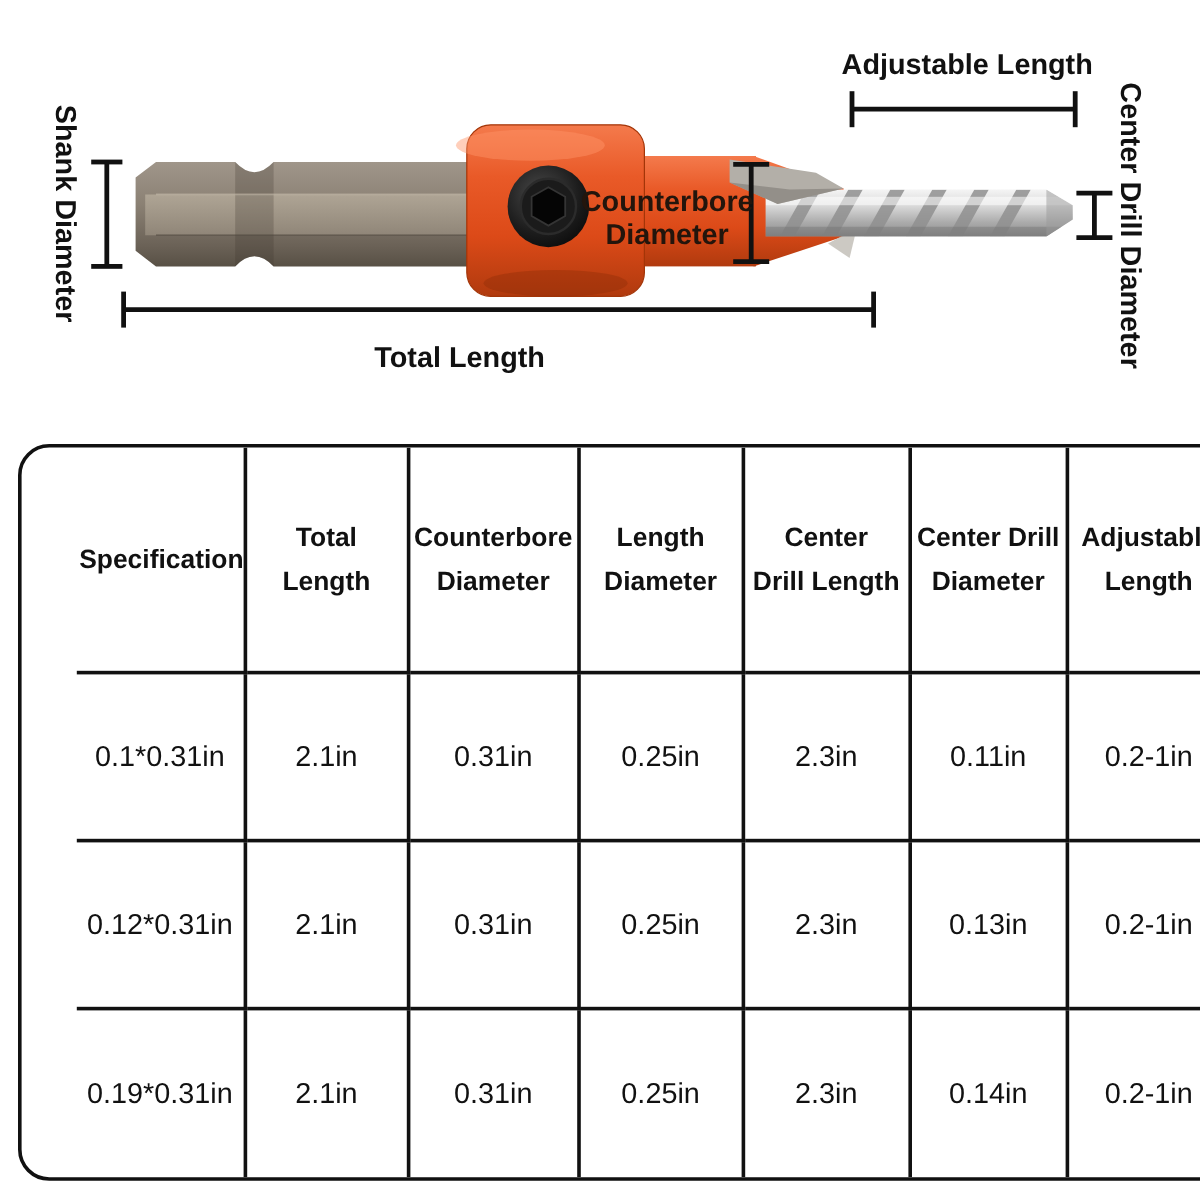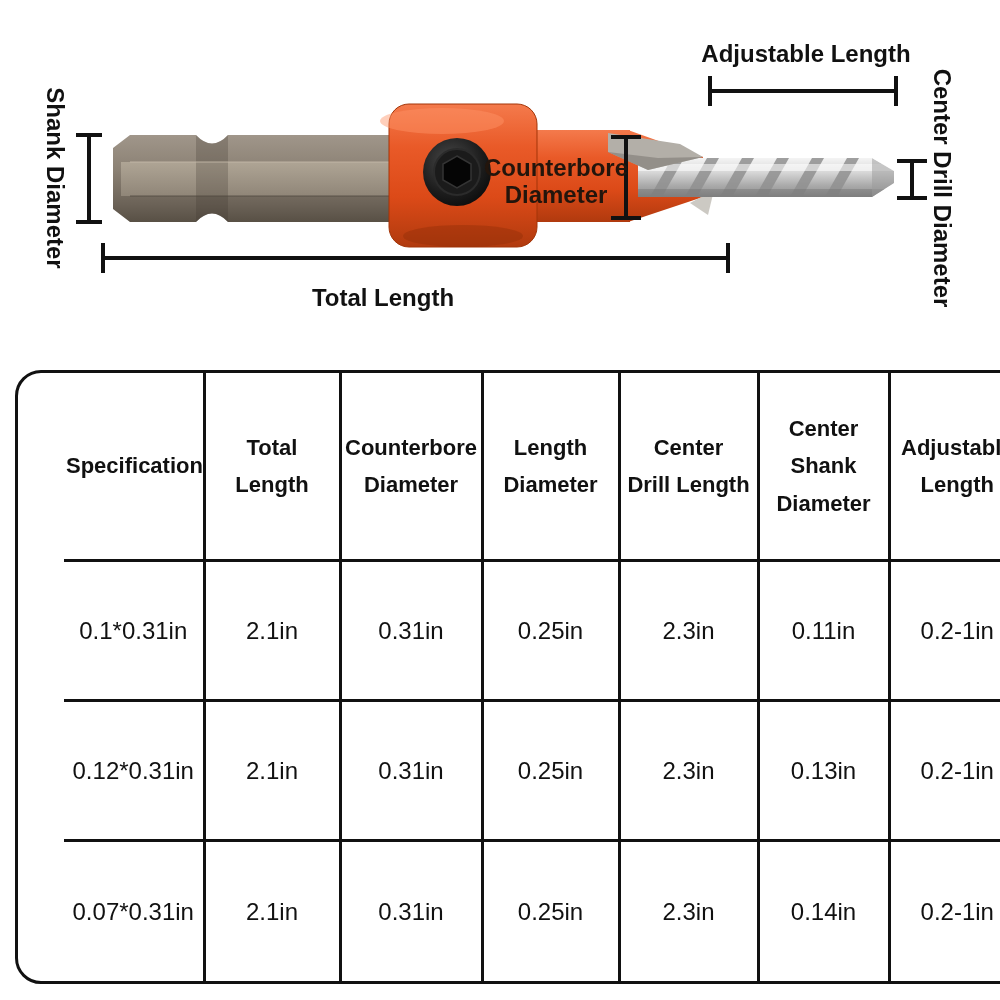--- a/index.html
+++ b/index.html
@@ -156,21 +156,21 @@
           <tr style="height:127px">
         <th>Specification</th>
         <th>Total
 Length</th>
         <th>Counterbore
 Diameter</th>
         <th>Length
 Diameter</th>
         <th>Center
 Drill Length</th>
-        <th>Center Shank
+        <th>Center Drill
 Diameter</th>
         <th>Adjustable
 Length</th>
       </tr>
       <tr style="height:95px">
         <td>0.1*0.31in</td>
         <td>2.1in</td>
         <td>0.31in</td>
         <td>0.25in</td>
         <td>2.3in</td>
@@ -180,21 +180,21 @@
       <tr style="height:95px">
         <td>0.12*0.31in</td>
         <td>2.1in</td>
         <td>0.31in</td>
         <td>0.25in</td>
         <td>2.3in</td>
         <td>0.13in</td>
         <td>0.2-1in</td>
       </tr>
       <tr style="height:95px">
-        <td>0.07*0.31in</td>
+        <td>0.19*0.31in</td>
         <td>2.1in</td>
         <td>0.31in</td>
         <td>0.25in</td>
         <td>2.3in</td>
         <td>0.14in</td>
         <td>0.2-1in</td>
       </tr>
     </tbody>
       </table>
   </div>

